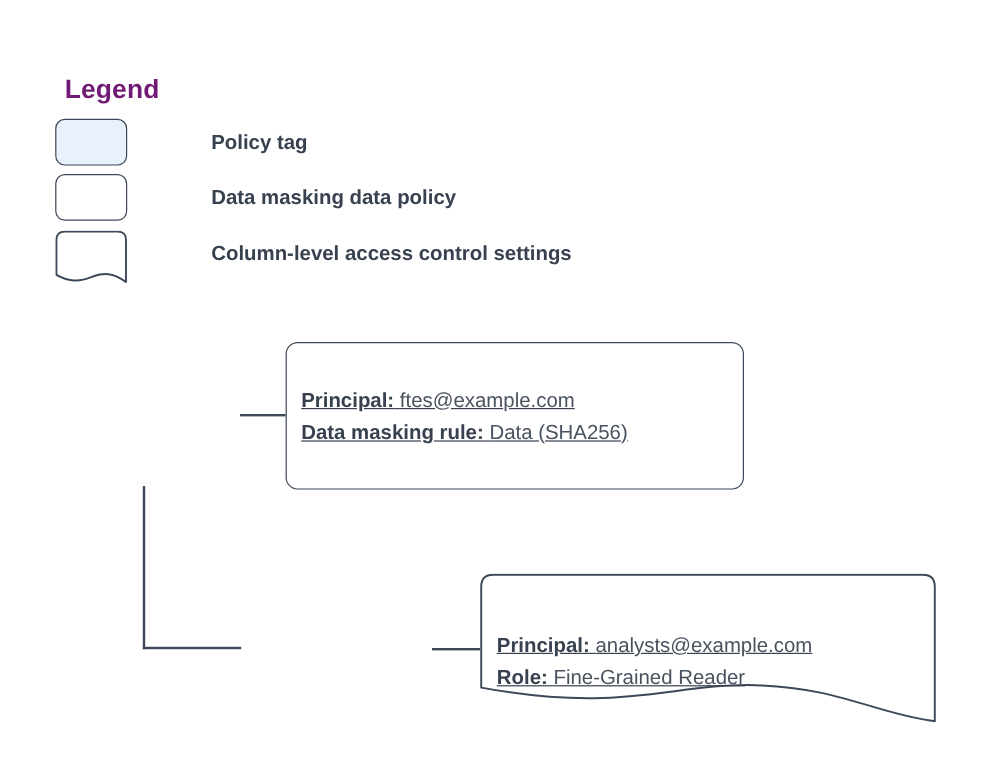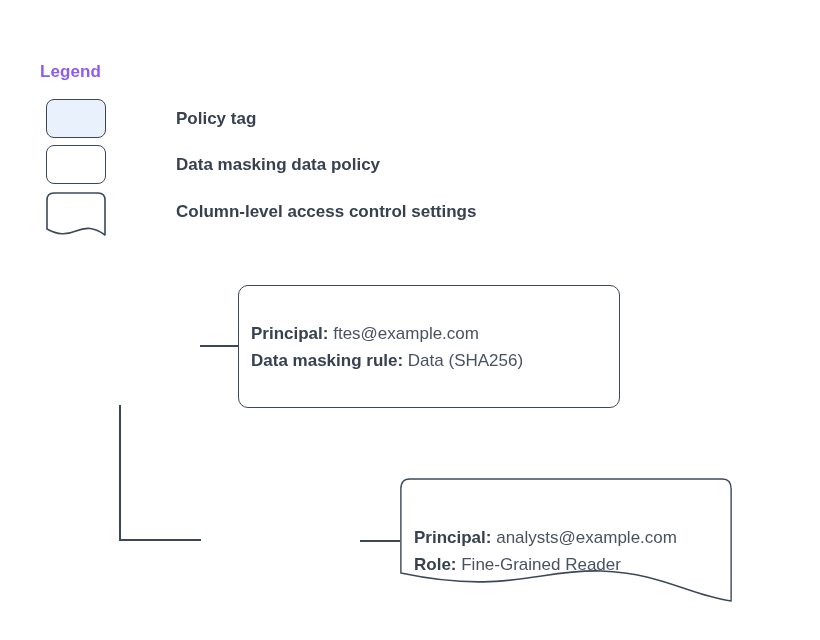--- a/index.html
+++ b/index.html
@@ -19,25 +19,25 @@
   #canvas {
     position: absolute;
     inset: 0;
     width: 820px;
     height: 640px;
   }
 
   
   #legend-title {
     position: absolute;
-    left: 40px;
+    left: 54px;
     top: 62px;
-    font-size: 17px;
-    font-weight: bold;
-    color: #8b5cf6;
+    font-size: 22px;
+    font-weight: bold;
+    color: #701a75;
     letter-spacing: 0.1px;
   }
 
   .legend-row {
     position: absolute;
     left: 46px;
     height: 40px;
   }
   .legend-swatch {
     position: absolute;
@@ -110,34 +110,35 @@
     top: 285px;
     width: 382px;
     height: 123px;
     border: 1.6px solid #3c4858;
     border-radius: 10px;
     background: #ffffff;
   }
   #policy-financial {
     left: 400px;
     top: 478px;
-    width: 332px;
+    width: 380px;
     height: 124px;
   }
   #policy-financial .doc-svg {
     position: absolute;
     inset: 0;
     width: 100%;
     height: 100%;
   }
 
   .policy-lines {
     position: absolute;
     left: 12px;
     right: 15px;
+    text-decoration: underline;
   }
   #policy-confidential .policy-lines {
     top: 50%;
     transform: translateY(-50%);
   }
   #policy-financial .policy-lines {
     left: 14px;
     top: 46px;
   }
   .policy-line {

